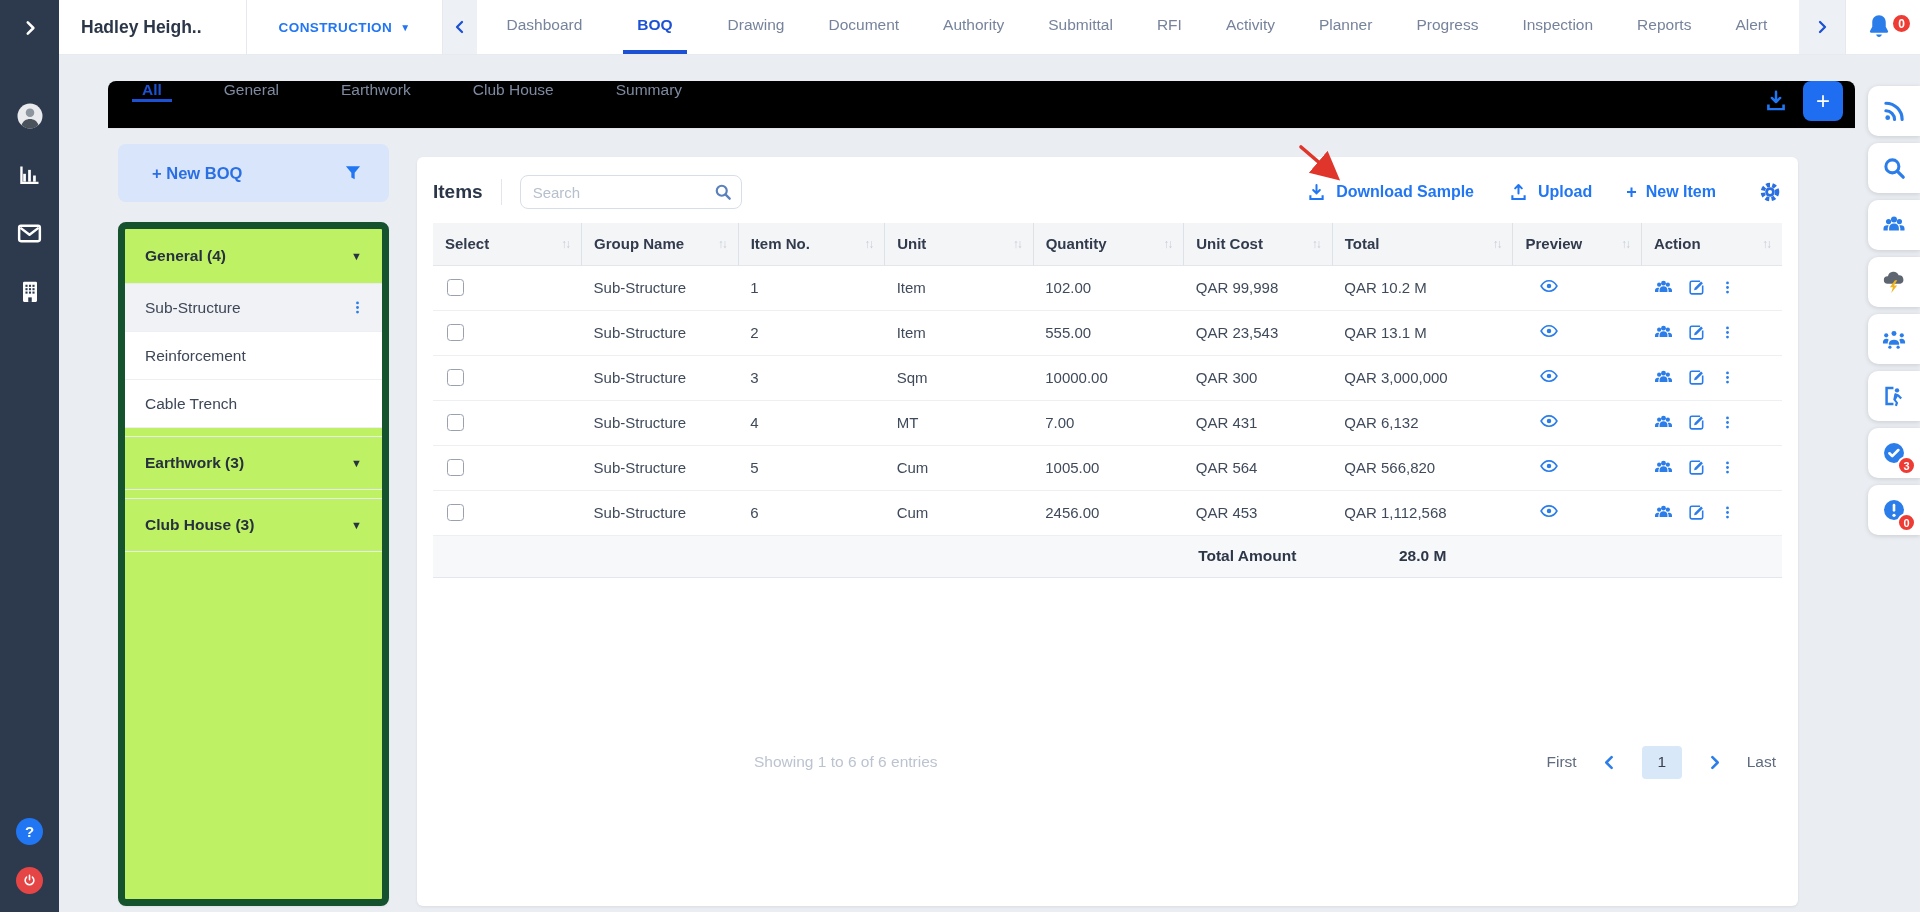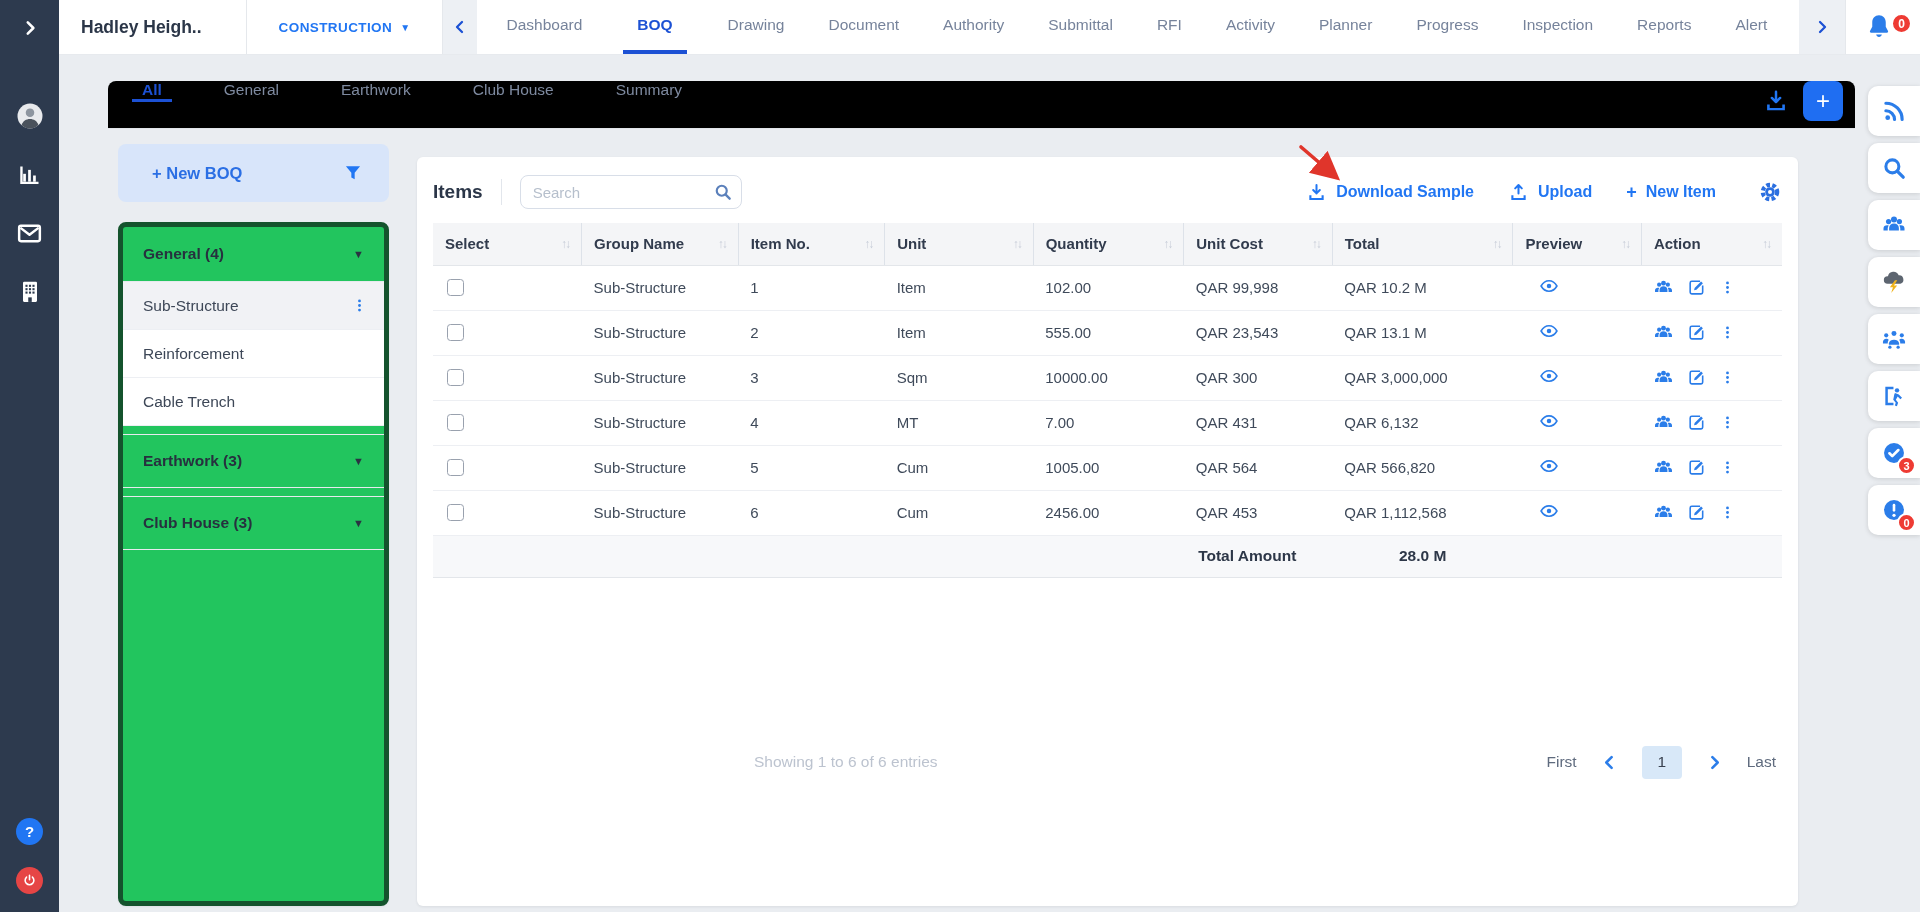--- a/index.html
+++ b/index.html
@@ -45,21 +45,21 @@
   .tabs-right { margin-left:auto; display:flex; align-items:center; gap:14px; padding-right:12px; }
   .export-ic { color:var(--accent-blue,#2176f3); cursor:pointer; }
   .add-btn { width:40px; height:40px; border-radius:8px; background:#1f6ef2; color:#fff; font-size:24px; font-weight:400; display:flex; align-items:center; justify-content:center; cursor:pointer; line-height:0; }
 
   .workspace { display:flex; gap:28px; height:calc(100% - 48px); }
 
   
   .boq-sidebar { width:271px; margin-left:10px; margin-top:15px; display:flex; flex-direction:column; flex:none;justify-content:space-between; }
   .new-boq-bar { height:58px; background:#d8e5fa; border-radius:8px; display:flex; align-items:center; justify-content:space-between; padding:0 26px 0 34px; cursor:pointer; }
   .new-boq-label { color:#2b6fe4; font-size:16.5px; font-weight:700; }
-  .tree-card { margin-top:20px; background:#22c55e; border:5px solid #14532d; border-radius:8px; flex:1; margin-bottom:6px; overflow:hidden; box-shadow:0 1px 2px rgba(16,24,40,.05); }
+  .tree-card { margin-top:20px; background:#bef264; border:7px solid #14532d; border-radius:8px; flex:1; margin-bottom:6px; overflow:hidden; box-shadow:0 1px 2px rgba(16,24,40,.05); }
   .tree-head { display:flex; align-items:center; justify-content:space-between; padding:0 20px; height:54px; font-size:15.5px; font-weight:700; color:#27303f; cursor:pointer; }
   .tree-sec + .tree-sec .tree-head { border-top:1px solid #e7eaee; margin-top:8px; }
   .tree-sec .tree-head { border-bottom:1px solid #e7eaee; }
   .tree-sec:first-child .tree-head { border-bottom:none; }
   .caret { font-size:11px; color:#2a3342; }
   .tree-children { border-top:1px solid #e7eaee; }
   .tree-item { height:48px; display:flex; align-items:center; justify-content:space-between; padding:0 16px 0 20px; font-size:15.5px; color:#3d4757; border-bottom:1px solid #edeff3; cursor:pointer; background:#fff; }
   .tree-item.selected { background:#f1f2f5; }
 
   

